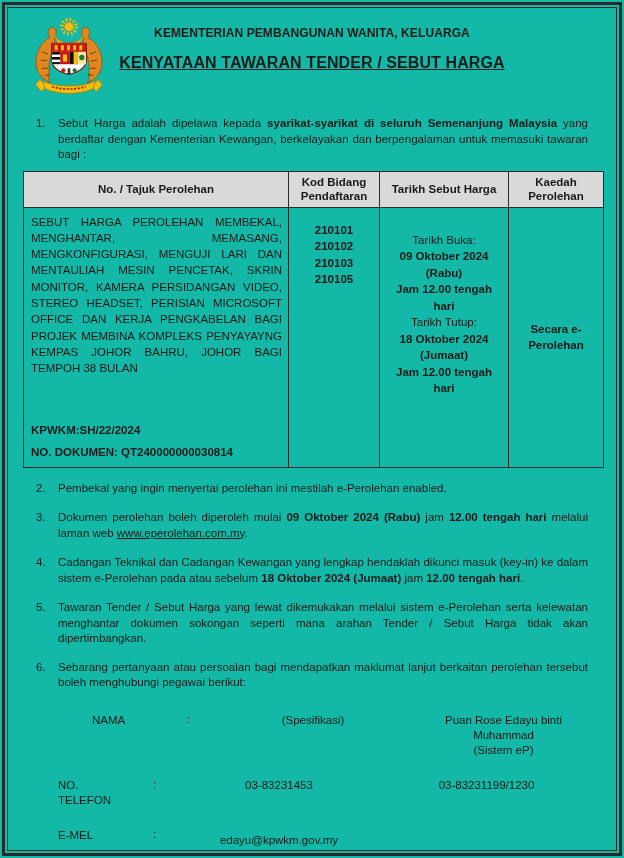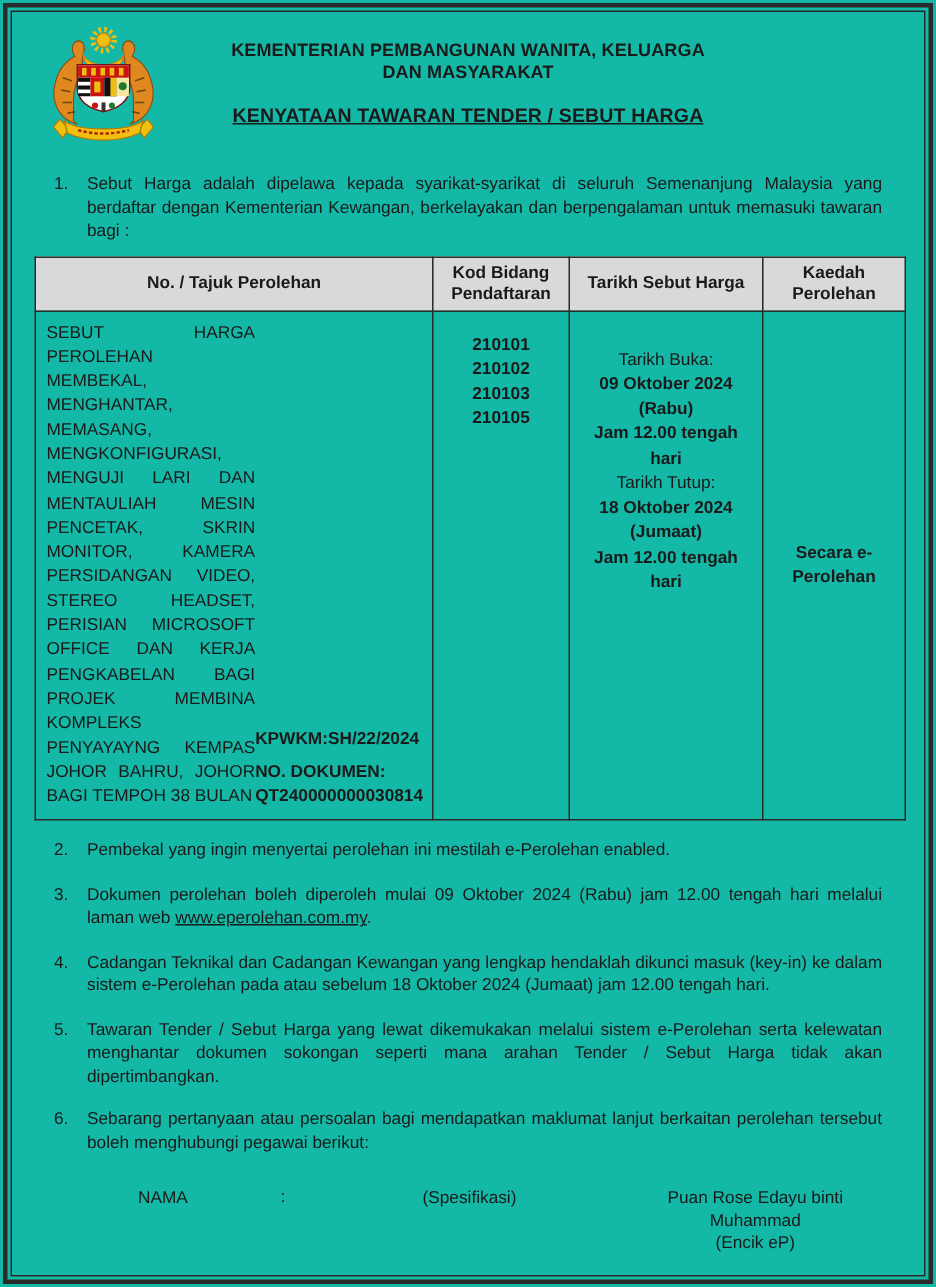--- a/index.html
+++ b/index.html
@@ -10,36 +10,36 @@
     color:#1a1a1a; background:#14b8a6;
   }
   .outer { height:100%; border:3px solid #2b2b2b; padding:2px; }
   .inner { height:100%; border:1px solid #2b2b2b; padding:6px 28px 0 28px; position:relative; overflow:hidden; }
 
   
   .hdr { position:relative; min-height:86px; margin-top:2px; }
   .logo { position:absolute; left:-16px; top:1px; width:98px; height:80px; }
   .titles { text-align:center; padding-top:10px; }
   .ministry { font-weight:bold; font-size:12px; line-height:15px; letter-spacing:.1px; }
-  .doc-title { display:inline-block; font-weight:bold; font-size:13px; text-decoration:underline; margin-top:13px; letter-spacing:.1px; }
+  .doc-title { display:inline-block; font-weight:bold; font-size:16px; text-decoration:underline; margin-top:13px; letter-spacing:.1px; }
 
   
   .para { display:flex; margin-top:14px; font-size:11.5px; line-height:15.5px; }
   .para .num { width:22px; flex:none; }
   .para .body { flex:1; text-align:justify; }
-  .b { font-weight:normal; }
+  .b { font-weight:bold; }
   .i { }
   .weblink { text-decoration:underline; color:inherit; cursor:pointer; }
 
   
   table.tender { border-collapse:collapse; table-layout:fixed; width:580px; margin-left:-13px; margin-top:8px; }
   table.tender th, table.tender td { border:1px solid #2b2b2b; font-size:11.5px; }
   table.tender th { background:#d9d9d9; font-weight:bold; height:36px; text-align:center; padding:2px 4px; line-height:14px; }
   td.c1 { vertical-align:top; padding:6px 6px 7px 7px; height:260px; }
-  .c1-flex { display:flex; flex-direction:row; height:100%; }
+  .c1-flex { display:flex; flex-direction:column; height:100%; }
   .tajuk { text-align:justify; line-height:16.3px; }
   .refs { margin-top:auto; font-weight:bold; line-height:16px; }
   .refs div + div { margin-top:6px; }
   td.c2 { vertical-align:top; text-align:center; font-weight:bold; padding-top:14px; line-height:16.5px; }
   td.c3 { vertical-align:top; text-align:center; padding:24px 4px 0 4px; line-height:16.5px; }
   td.c3 .date-b { font-weight:bold; }
   .tutup-block { }
   td.c4 { vertical-align:middle; text-align:center; font-weight:bold; line-height:16px; padding:0 10px; }
 
   
@@ -98,21 +98,20 @@
           <rect x="46.2" y="50" width="2.6" height="6" fill="#333"></rect>
 
           <path d="M19,61 l6,6 l-4,6 l-6,-7 z" fill="#f0c010" stroke="#b07808" stroke-width="0.7"></path>
           <path d="M76,61 l-6,6 l4,6 l6,-7 z" fill="#f0c010" stroke="#b07808" stroke-width="0.7"></path>
           <path d="M22,62 c9,7 42,7 51,0 l-2,8 c-14,6 -33,6 -47,0 z" fill="#f0c010" stroke="#b07808" stroke-width="0.8"></path>
           <path d="M31,68 q16,4.5 33,0" fill="none" stroke="#b32000" stroke-width="1.6" stroke-dasharray="2.2 1.4"></path>
         </svg>
       </div>
       <div class="titles">
         <div class="ministry">KEMENTERIAN PEMBANGUNAN WANITA, KELUARGA</div>
-        <div class="ministry">DAN MASYARAKAT</div>
         <div class="doc-title">KENYATAAN TAWARAN TENDER / SEBUT HARGA</div>
       </div>
     </div>
 
     <div class="para">
       <div class="num">1.</div>
       <div class="body"><span>Sebut Harga adalah dipelawa kepada </span><span class="b">syarikat-syarikat di seluruh Semenanjung Malaysia</span><span> yang berdaftar dengan Kementerian Kewangan, berkelayakan dan berpengalaman untuk memasuki tawaran bagi :</span></div>
     </div>
 
     <table class="tender">
@@ -195,21 +194,21 @@
 
     <div class="contact">
       <div class="c-row first">
         <div class="c-label">NAMA</div>
         <div class="c-colon">:</div>
         <div class="c-val">
           <div>(Spesifikasi)</div>
         </div>
         <div class="c-val">
           <div>Puan Rose Edayu binti Muhammad</div>
-          <div>(Encik eP)</div>
+          <div>(Sistem eP)</div>
         </div>
       </div>
       <div class="c-row">
         <div class="c-label">NO. TELEFON</div>
         <div class="c-colon">:</div>
         <div class="c-val">03-83231453</div>
         <div class="c-val">03-83231199/1230</div>
       </div>
       <div class="c-row">
         <div class="c-label">E-MEL</div>

